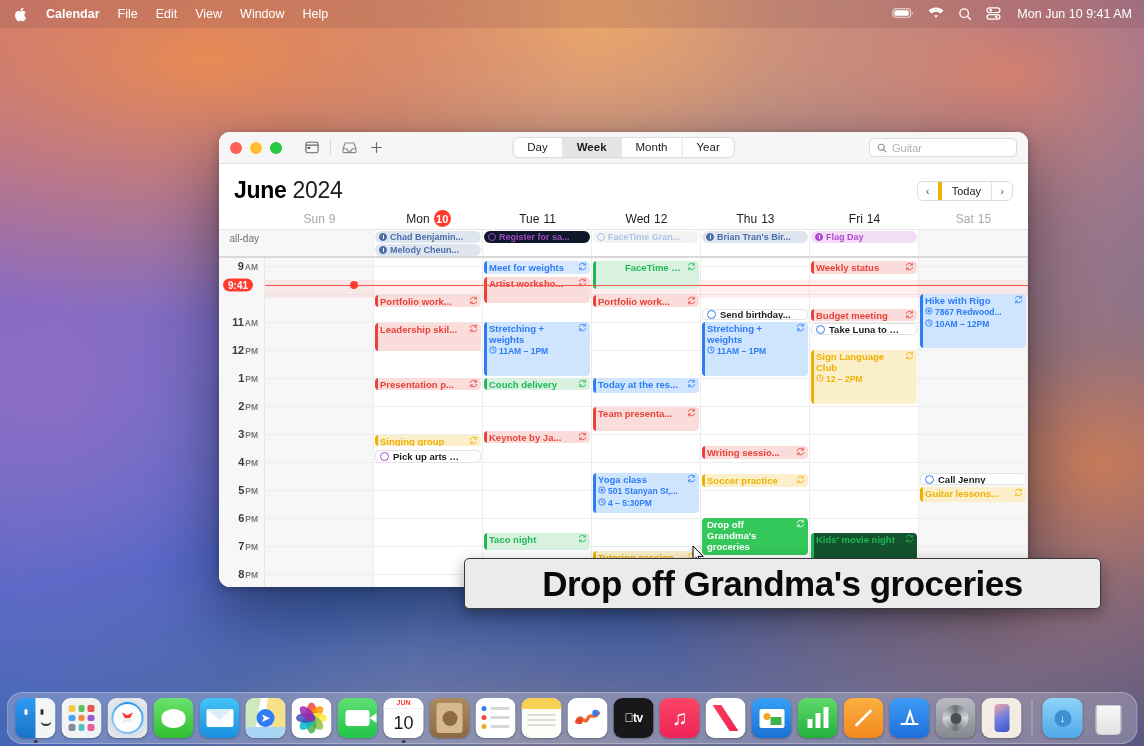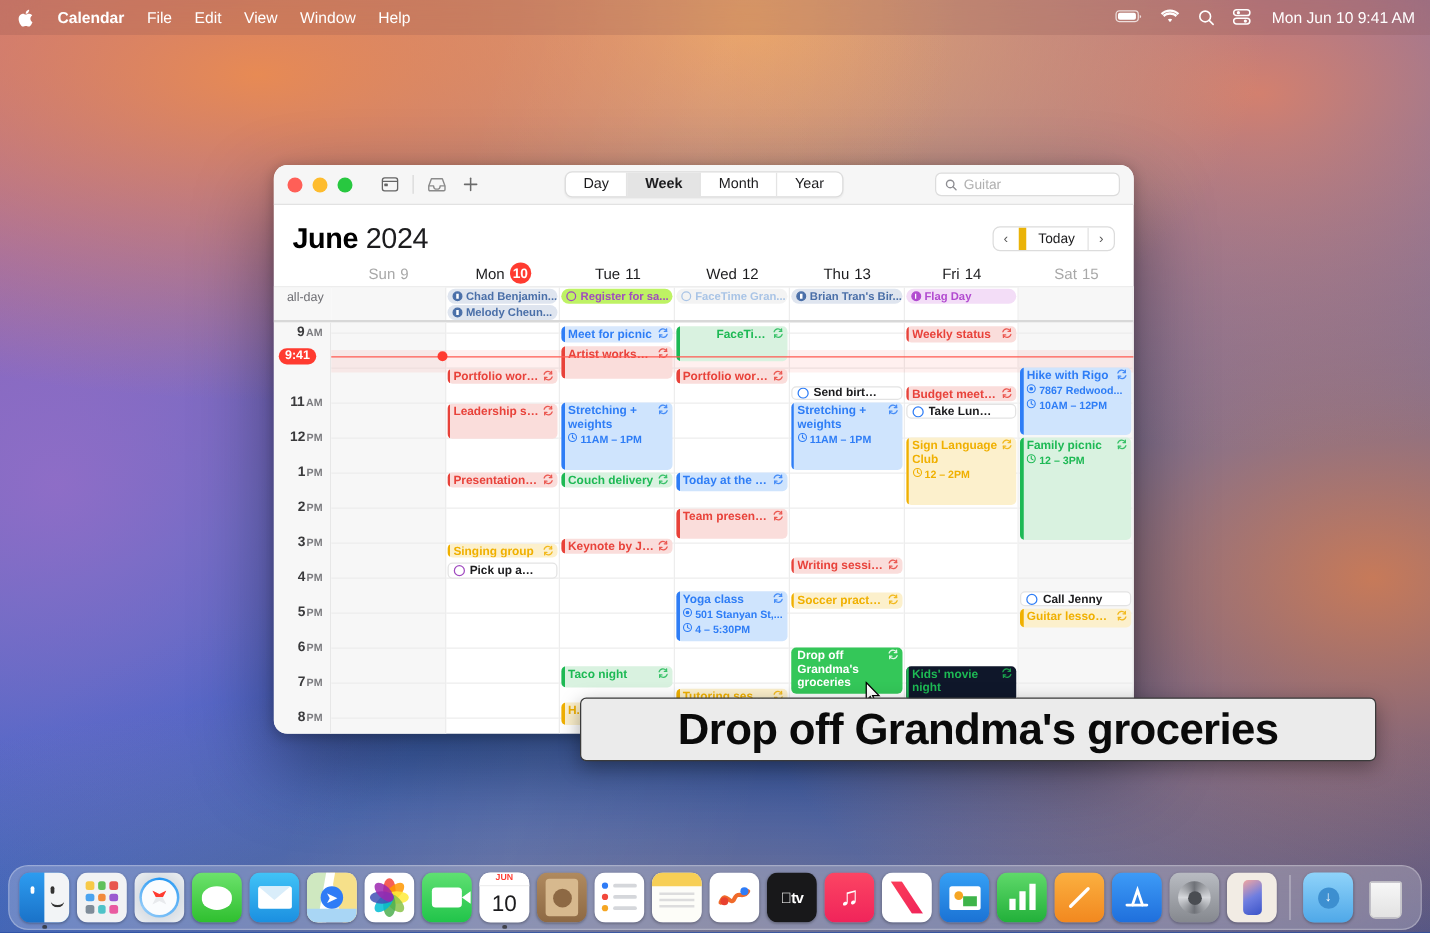--- a/index.html
+++ b/index.html
@@ -44,21 +44,21 @@
   .mb-item { padding: 2px 9px; border-radius: 4px; white-space: nowrap; }
   .mb-item.bold { font-weight: 700; }
   .mb-apple { padding: 0 10px 0 6px; display: flex; align-items: center; }
   .mb-right { margin-left: auto; display: flex; align-items: flex-start; gap: 14px; }
   .mb-right .mb-clock { font-size: 12.5px; padding-left: 2px; }
   .icn { display: inline-flex; align-items: center; justify-content: center; }
 
   
   #calwin {
     position: absolute; left: 219px; top: 132px;
-    width: 688px; height: 455px;
+    width: 809px; height: 455px;
     background: #fff;
     border-radius: 11px;
     box-shadow: 0 26px 64px rgba(0,0,0,.42), 0 2px 10px rgba(0,0,0,.25);
     overflow: hidden;
     z-index: 20;
     display: flex; flex-direction: column;
   }
 
   
   #toolbar {
@@ -116,21 +116,21 @@
   #monthTitle { font-size: 23px; letter-spacing: -.3px; color: #000; }
   #monthTitle b { font-weight: 700; }
   #monthTitle span.yr { font-weight: 400; color: #1c1c1e; }
   #navgroup {
     position: absolute; right: 15px; bottom: 7px;
     display: flex; align-items: center;
     border: 1px solid #dcdcdc; border-radius: 6px;
     overflow: hidden; height: 20px; background: #fff;
   }
   .nav-btn { width: 20px; height: 18px; display: flex; align-items: center; justify-content: center; font-size: 11px; color: #555; }
-  .nav-today { font-size: 11px; color: #1c1c1e; padding: 0 10px; line-height: 18px; border-left: 6px solid #eab308; border-right: 1px solid #e2e2e2; }
+  .nav-today { font-size: 11px; color: #1c1c1e; padding: 0 10px; line-height: 18px; border-left: 4px solid #eab308; border-right: 1px solid #e2e2e2; }
 
   
   #dayhead {
     flex: 0 0 21px;
     display: flex;
     padding-left: 46px;
     align-items: center;
   }
   .dh {
     flex: 1 1 0; text-align: center;
@@ -462,21 +462,21 @@
         <div class="ad-ev" style="background: rgb(223, 229, 239); color: rgb(74, 111, 168);">
           <span class="dot filled"></span>
           <span>Chad Benjamin...</span>
         </div>
         <div class="ad-ev" style="background: rgb(223, 229, 239); color: rgb(74, 111, 168);">
           <span class="dot filled"></span>
           <span>Melody Cheun...</span>
         </div>
       </div>
       <div class="ad-col">
-        <div class="ad-ev" style="background: #bef264; color: rgb(160, 75, 192);">
+        <div class="ad-ev" style="background: #0f172a; color: rgb(160, 75, 192);">
           <span class="dot"></span>
           <span>Register for sa...</span>
         </div>
       </div>
       <div class="ad-col">
         <div class="ad-ev" style="background: rgb(243, 243, 243); color: rgb(169, 196, 230);">
           <span class="dot"></span>
           <span>FaceTime Gran...</span>
         </div>
       </div>
@@ -590,21 +590,21 @@
           <div class="hrline" style="top: 119.56px;"></div>
           <div class="hrline" style="top: 147.56px;"></div>
           <div class="hrline" style="top: 175.56px;"></div>
           <div class="hrline" style="top: 203.56px;"></div>
           <div class="hrline" style="top: 231.56px;"></div>
           <div class="hrline" style="top: 259.56px;"></div>
           <div class="hrline" style="top: 287.56px;"></div>
           <div class="hrline" style="top: 315.56px;"></div>
           <div class="ev" style="top: 3.36px; height: 12.5px; left: 1px; right: 1px; background: rgb(216, 232, 253); color: rgb(46, 125, 246);">
             <span class="bar" style="background: rgb(46, 125, 246);"></span>
-            <span class="ttl">Meet for picnic</span>
+            <span class="ttl">Meet for weights</span>
             <span class="rep"><svg width="9" height="9" viewBox="0 0 11 11" fill="none" stroke="currentColor" stroke-width="1.2" stroke-linecap="round">
                 <path d="M1.6 4.2A4 4 0 0 1 9 3.6"></path>
                 <path d="M9.4 6.8A4 4 0 0 1 2 7.4"></path>
                 <path d="M8.9 1.3v2.4H6.6"></path>
                 <path d="M2.1 9.7V7.3h2.3"></path>
               </svg></span>
           </div>
           <div class="ev" style="top: 18.76px; height: 26.5px; left: 1px; right: 1px; background: rgb(250, 221, 219); color: rgb(232, 66, 58);">
             <span class="bar" style="background: rgb(232, 66, 58);"></span>
             <span class="ttl">Artist worksho...</span>
@@ -872,21 +872,21 @@
                 </svg></span>
               <span>12 – 2PM</span>
             </span>
             <span class="rep"><svg width="9" height="9" viewBox="0 0 11 11" fill="none" stroke="currentColor" stroke-width="1.2" stroke-linecap="round">
                 <path d="M1.6 4.2A4 4 0 0 1 9 3.6"></path>
                 <path d="M9.4 6.8A4 4 0 0 1 2 7.4"></path>
                 <path d="M8.9 1.3v2.4H6.6"></path>
                 <path d="M2.1 9.7V7.3h2.3"></path>
               </svg></span>
           </div>
-          <div class="ev multiline" style="top: 274.96px; height: 27.9px; left: 1px; right: 1px; background: #0f172a; color: rgb(29, 185, 84);">
+          <div class="ev multiline" style="top: 274.96px; height: 27.9px; left: 1px; right: 1px; background: #14532d; color: rgb(29, 185, 84);">
             <span class="bar" style="background: rgb(29, 185, 84);"></span>
             <span class="ttl">Kids' movie night</span>
             <span class="rep"><svg width="9" height="9" viewBox="0 0 11 11" fill="none" stroke="currentColor" stroke-width="1.2" stroke-linecap="round">
                 <path d="M1.6 4.2A4 4 0 0 1 9 3.6"></path>
                 <path d="M9.4 6.8A4 4 0 0 1 2 7.4"></path>
                 <path d="M8.9 1.3v2.4H6.6"></path>
                 <path d="M2.1 9.7V7.3h2.3"></path>
               </svg></span>
           </div>
         </div>
@@ -920,37 +920,20 @@
                 </svg></span>
               <span>10AM – 12PM</span>
             </span>
             <span class="rep"><svg width="9" height="9" viewBox="0 0 11 11" fill="none" stroke="currentColor" stroke-width="1.2" stroke-linecap="round">
                 <path d="M1.6 4.2A4 4 0 0 1 9 3.6"></path>
                 <path d="M9.4 6.8A4 4 0 0 1 2 7.4"></path>
                 <path d="M8.9 1.3v2.4H6.6"></path>
                 <path d="M2.1 9.7V7.3h2.3"></path>
               </svg></span>
           </div>
-          <div class="ev multiline" style="top: 91.56px; height: 82.5px; left: 1px; right: 1px; background: rgb(217, 242, 224); color: rgb(29, 185, 84);">
-            <span class="bar" style="background: rgb(29, 185, 84);"></span>
-            <span class="ttl">Family picnic</span>
-            <span class="meta">
-              <span><svg width="8" height="8" viewBox="0 0 10 10" fill="none" stroke="currentColor" stroke-width="1.1">
-                  <circle cx="5" cy="5" r="4"></circle>
-                  <path d="M5 2.6V5l1.8 1.1" stroke-linecap="round"></path>
-                </svg></span>
-              <span>12 – 3PM</span>
-            </span>
-            <span class="rep"><svg width="9" height="9" viewBox="0 0 11 11" fill="none" stroke="currentColor" stroke-width="1.2" stroke-linecap="round">
-                <path d="M1.6 4.2A4 4 0 0 1 9 3.6"></path>
-                <path d="M9.4 6.8A4 4 0 0 1 2 7.4"></path>
-                <path d="M8.9 1.3v2.4H6.6"></path>
-                <path d="M2.1 9.7V7.3h2.3"></path>
-              </svg></span>
-          </div>
           <div class="ev todo" style="top: 214.76px; height: 12.5px; left: 1px; right: 1px; background: rgb(255, 255, 255); color: rgb(28, 28, 30);">
             <span class="circ" style="border-color: rgb(46, 125, 246);"></span>
             <span class="ttl">Call Jenny</span>
           </div>
           <div class="ev" style="top: 228.76px; height: 15.3px; left: 1px; right: 1px; background: rgb(252, 240, 204); color: rgb(240, 176, 0);">
             <span class="bar" style="background: rgb(240, 176, 0);"></span>
             <span class="ttl">Guitar lessons...</span>
             <span class="rep"><svg width="9" height="9" viewBox="0 0 11 11" fill="none" stroke="currentColor" stroke-width="1.2" stroke-linecap="round">
                 <path d="M1.6 4.2A4 4 0 0 1 9 3.6"></path>
                 <path d="M9.4 6.8A4 4 0 0 1 2 7.4"></path>

